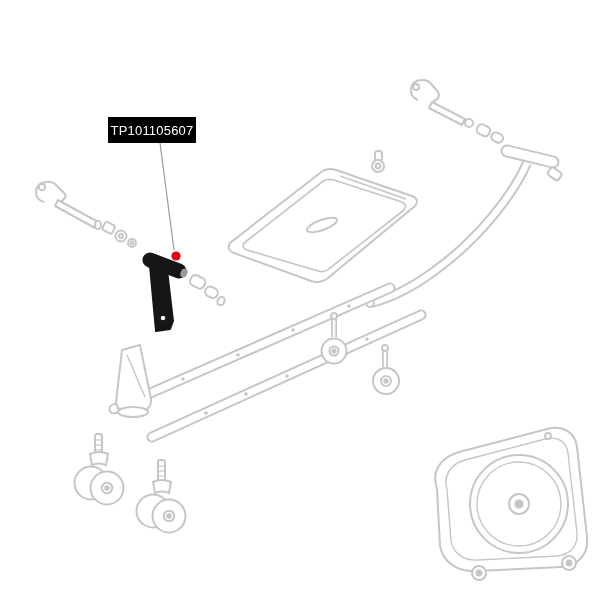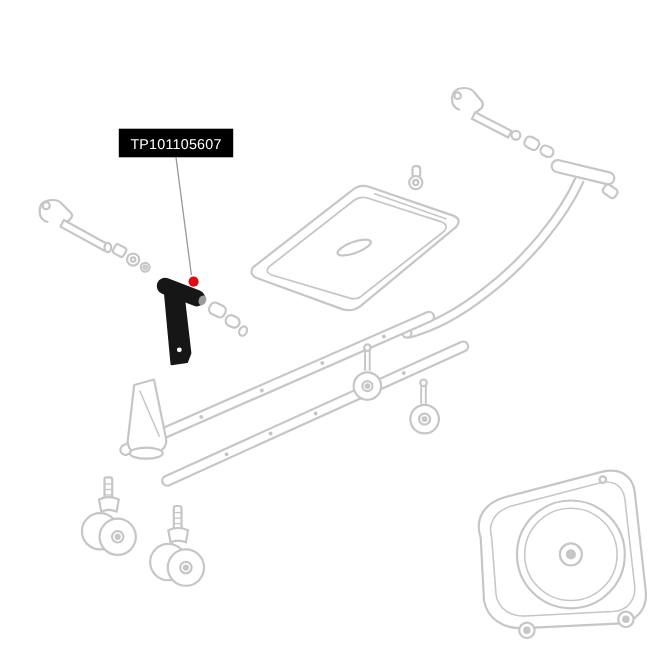--- a/index.html
+++ b/index.html
@@ -7,21 +7,21 @@
     position:relative;
     width:600px;height:600px;
     background:#ffffff;
     overflow:hidden;
     font-family:"Liberation Sans",sans-serif;
   }
   .diagram-svg{position:absolute;left:0;top:0;}
   .callout{
     position:absolute;
     left:108px;top:117px;
-    width:104px;height:26px;
+    width:88px;height:26px;
     background:#000000;
     color:#ffffff;
     display:flex;align-items:center;justify-content:center;
     font-size:13px;
     letter-spacing:0.2px;
     cursor:pointer;
     user-select:none;
   }
 </style>
 </head>

